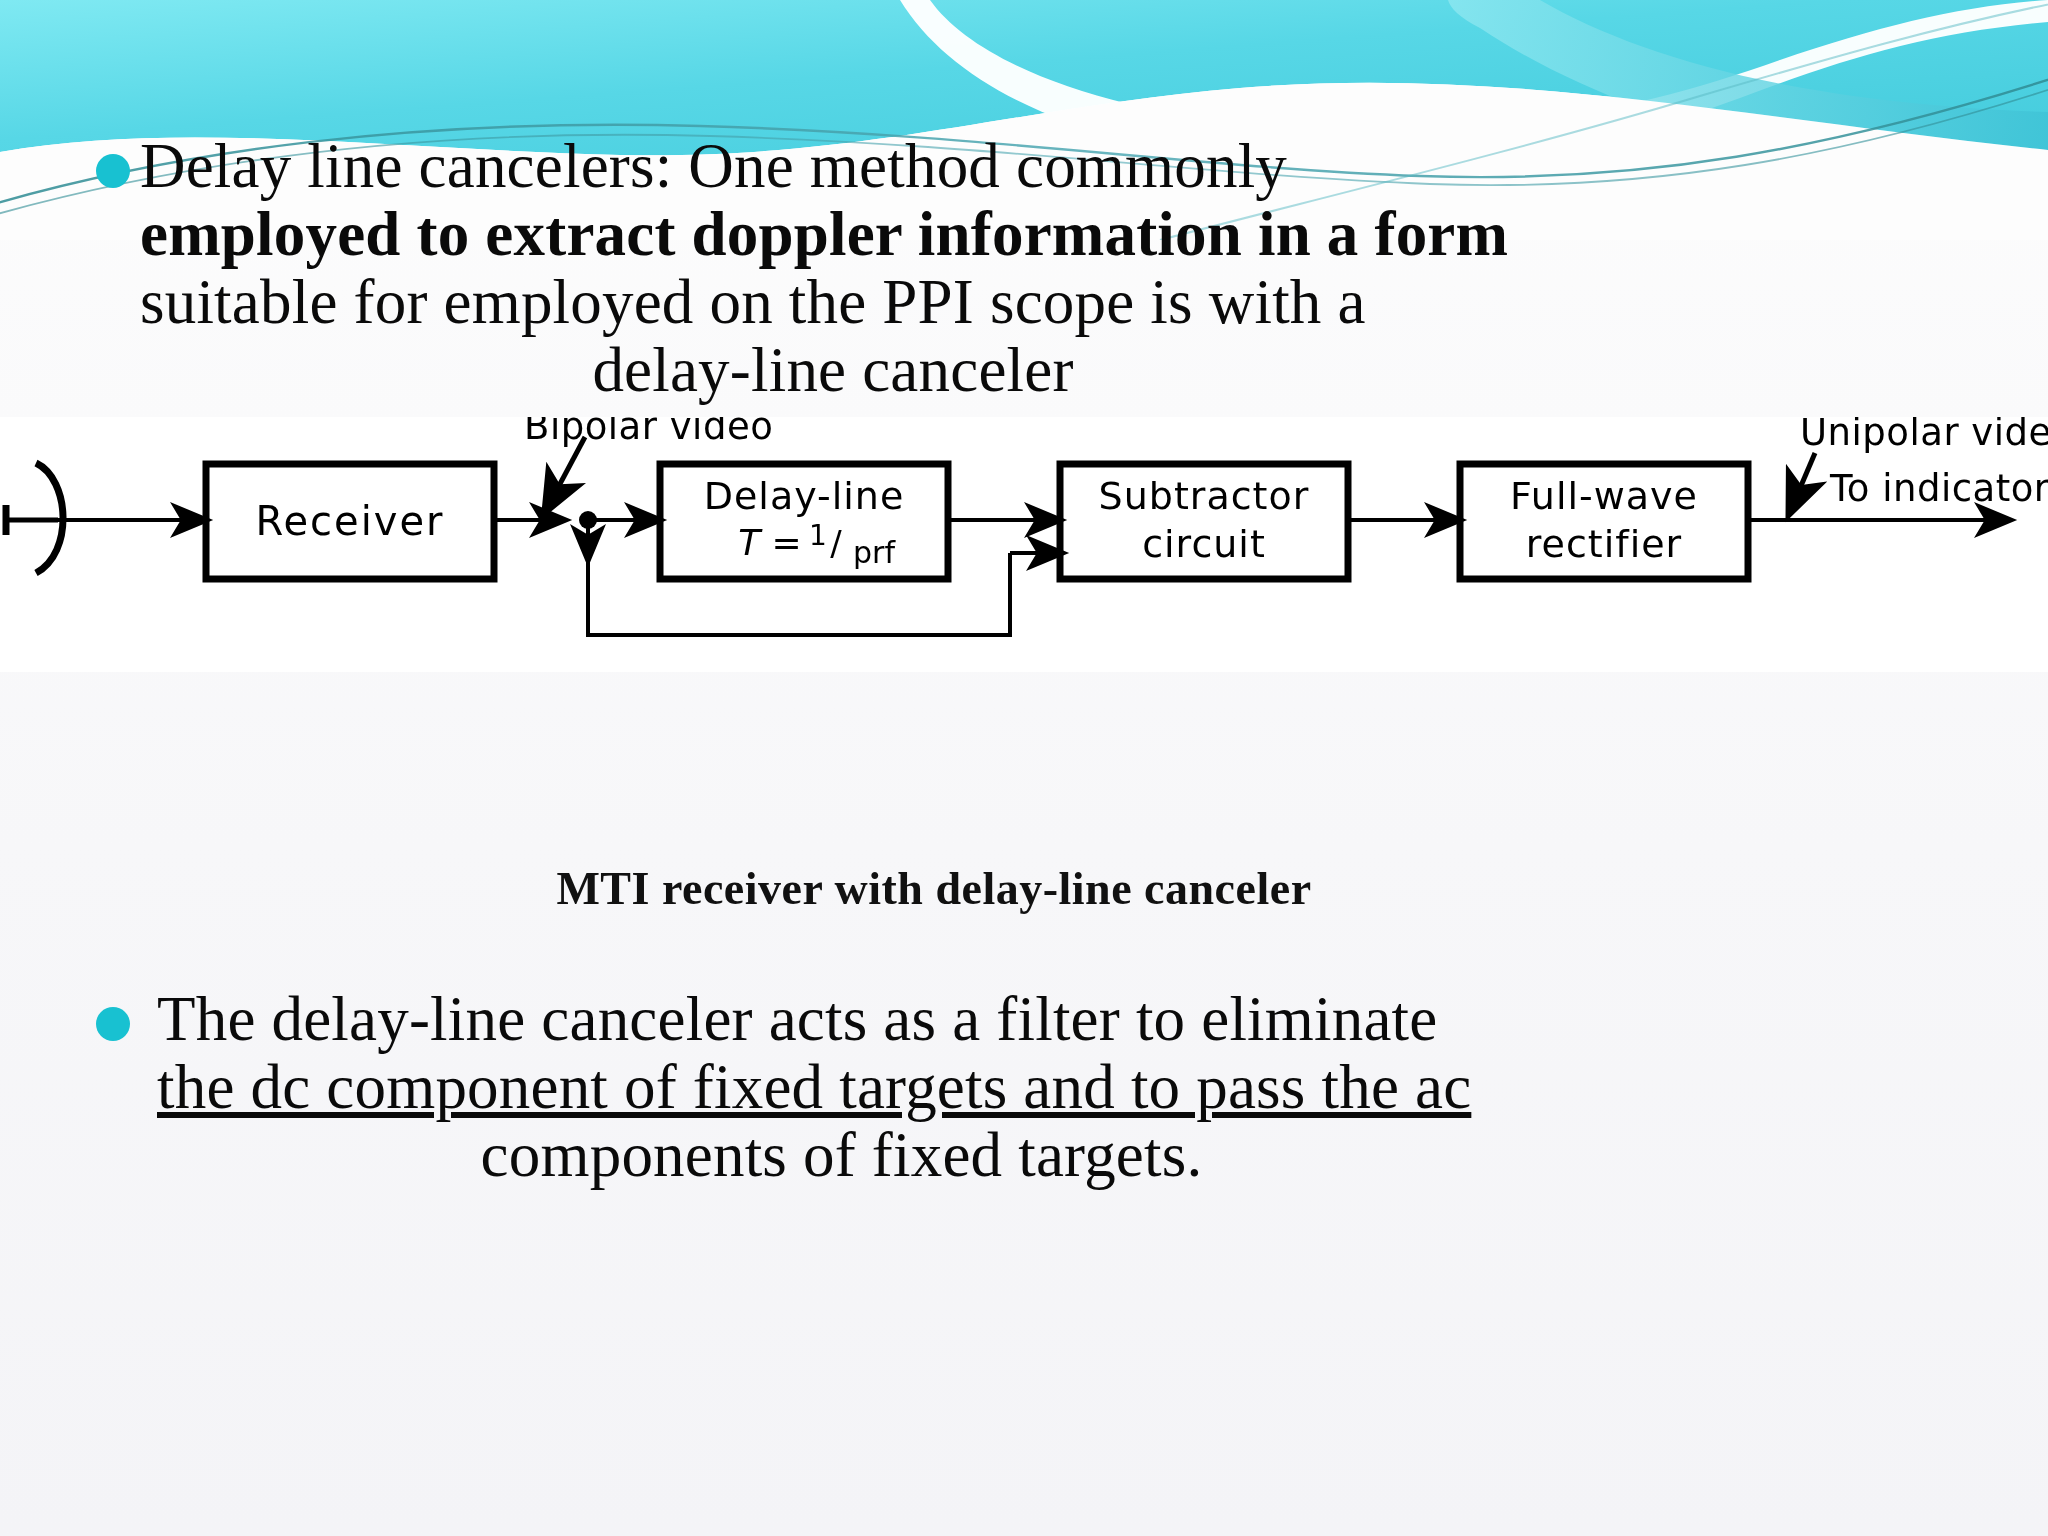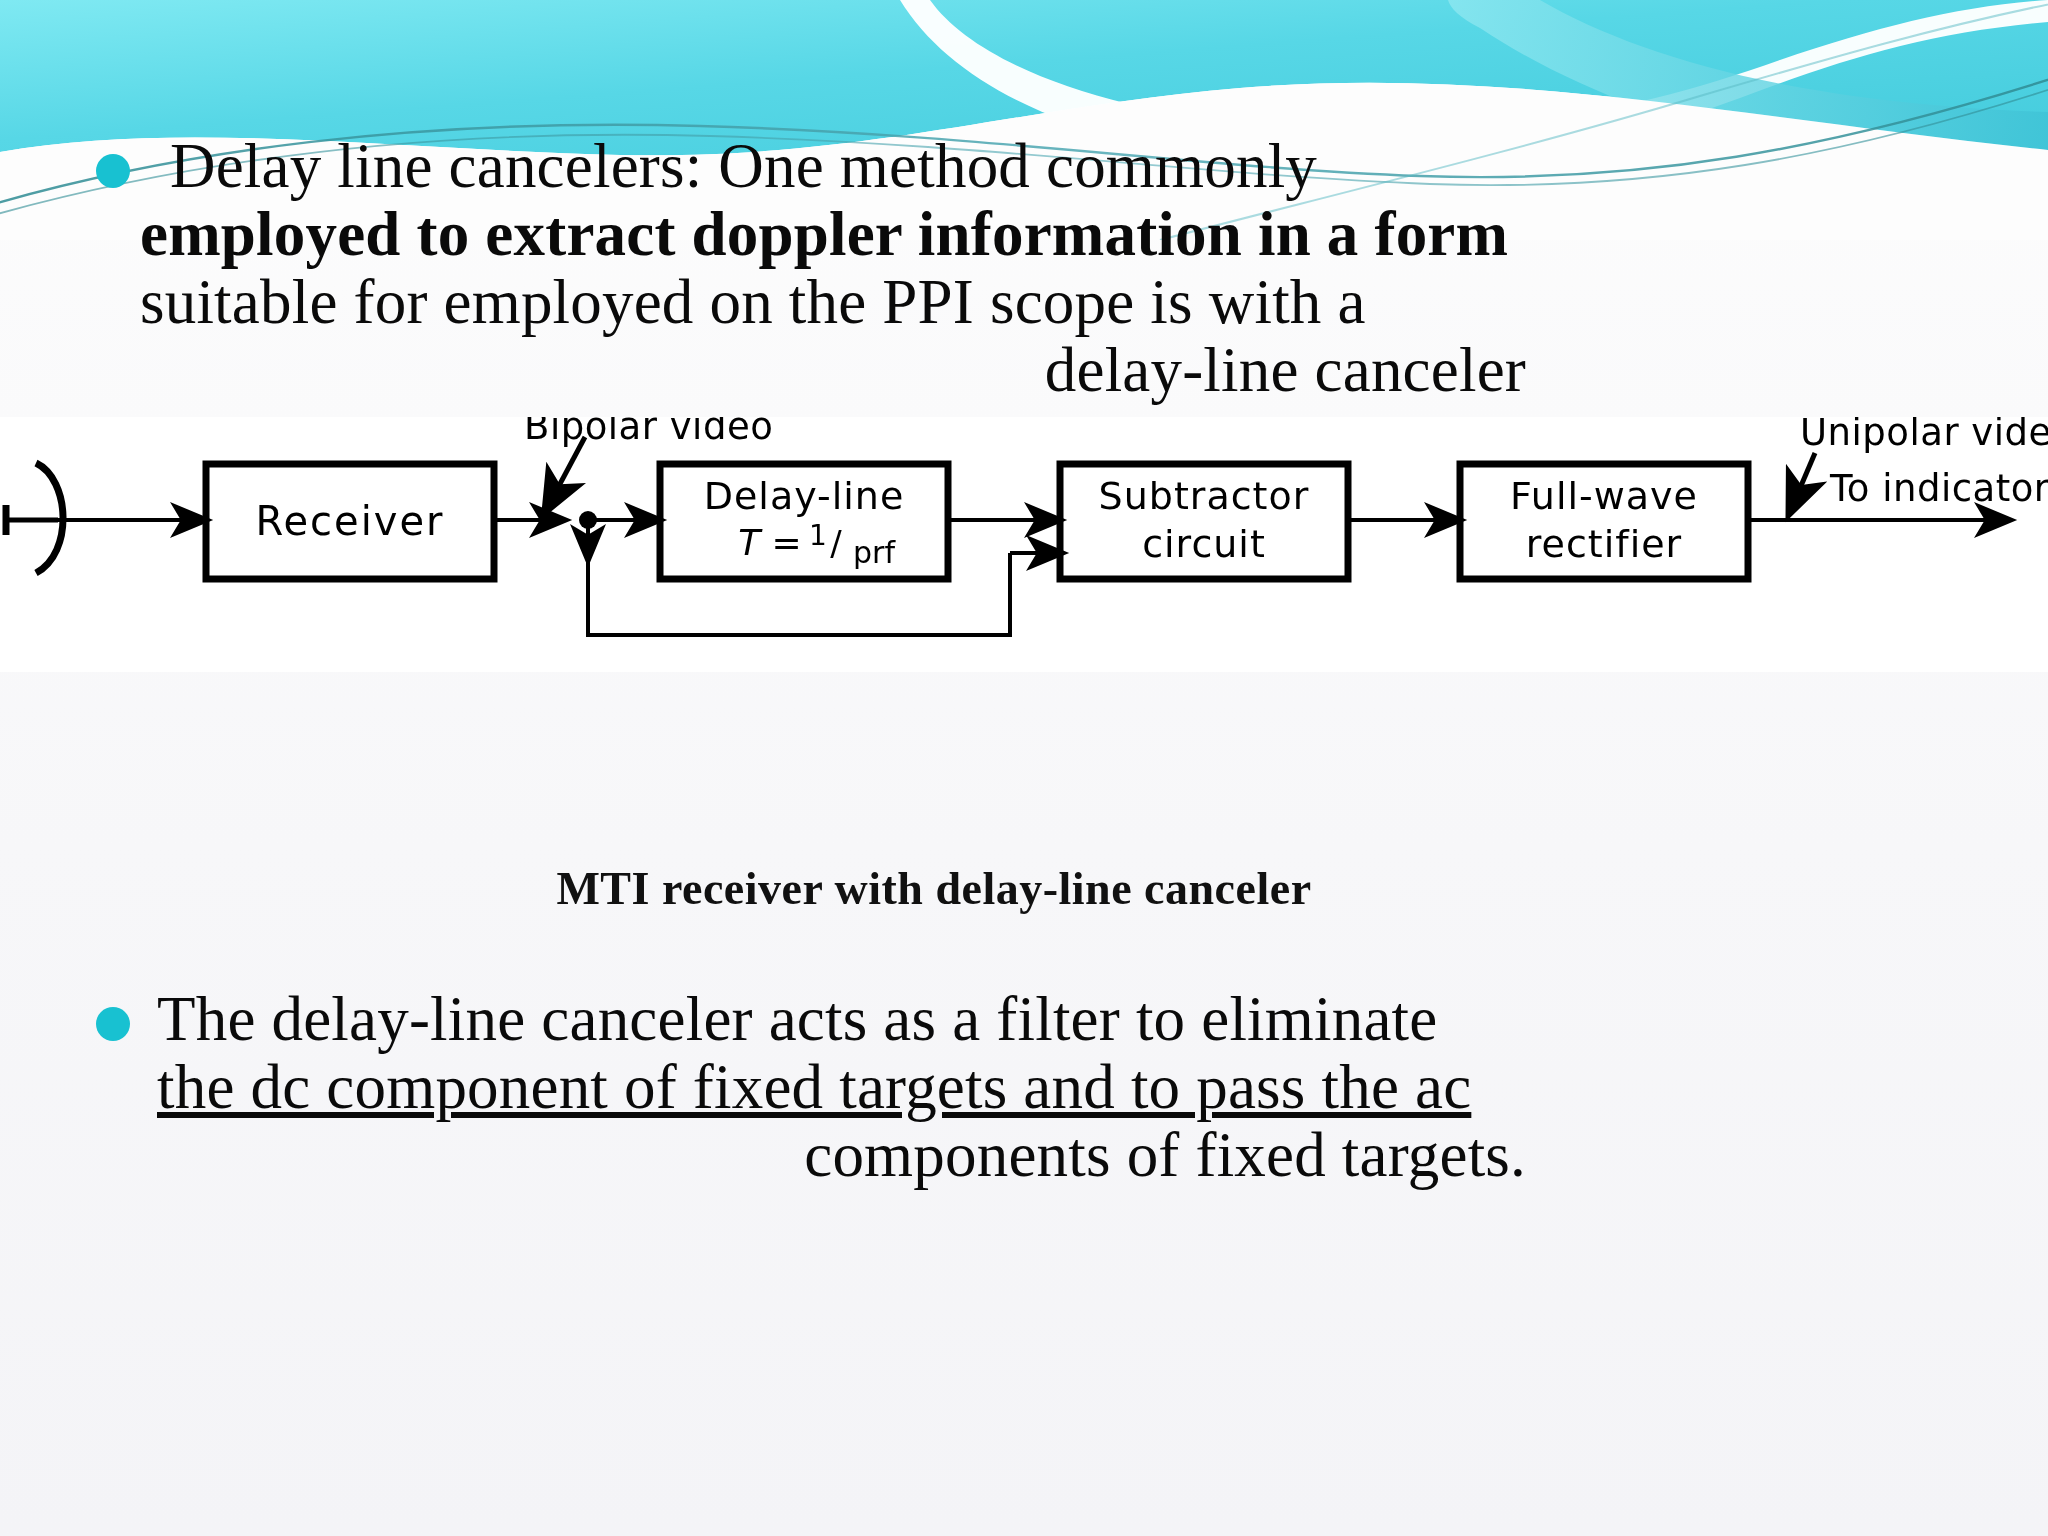--- a/index.html
+++ b/index.html
@@ -52,21 +52,21 @@
   .bullet-text {
     flex: 1 1 auto;
     font-family: "Liberation Serif", "DejaVu Serif", serif;
     font-size: 63px;
     line-height: 1.08;
     color: #0a0a0a;
     text-align: justify;
     text-justify: inter-word;
     letter-spacing: 0.2px;
   }
-  .bullet-text .last-line { text-align: right; }
+  .bullet-text .last-line { text-align: center; }
 
   #bullet-1 { left: 96px;  top: 132px;  width: 1430px; }
   #bullet-2 { left: 96px;  top: 985px;  width: 1430px; gap: 17px; }
 
   
   #figure {
     position: absolute;
     left: 0;
     top: 417px;
     width: 2048px;
@@ -130,21 +130,21 @@
                C1640,184 1830,150 2060,76" fill="none" stroke="url(#lineGrad)" stroke-width="2.4" opacity="0.85"></path>
       <path d="M-10,216 C190,160 430,128 710,136 C990,144 1210,176 1430,184
                C1650,192 1840,158 2060,86" fill="none" stroke="url(#lineGrad)" stroke-width="1.8" opacity="0.6"></path>
       <path d="M1160,240 C1320,198 1520,150 1700,96 C1830,58 1940,26 2060,2" fill="none" stroke="#57B9C4" stroke-width="2" opacity="0.5"></path>
     </svg>
   </div>
 
   <div id="bullet-1" class="bullet-block">
     <span class="bullet-dot"></span>
     <div class="bullet-text">
-      <div style="text-align:justify;margin-left:30px;">Delay line cancelers: One method commonly</div>
+      <div style="text-align:justify;">Delay line cancelers: One method commonly</div>
       <div style="text-align:justify;font-weight:bold;">employed  to extract doppler information in a form</div>
       <div style="text-align:justify;">suitable for employed on the PPI scope is with a</div>
       <div class="last-line">delay-line canceler</div>
     </div>
   </div>
 
   <div id="figure">
     <svg id="figure-svg" width="2048" height="255" viewBox="0 0 2048 255" xmlns="http://www.w3.org/2000/svg">
       <defs>
         <marker id="arrow" viewBox="0 0 12 10" refX="10" refY="5" markerWidth="11" markerHeight="9" orient="auto-start-reverse">

